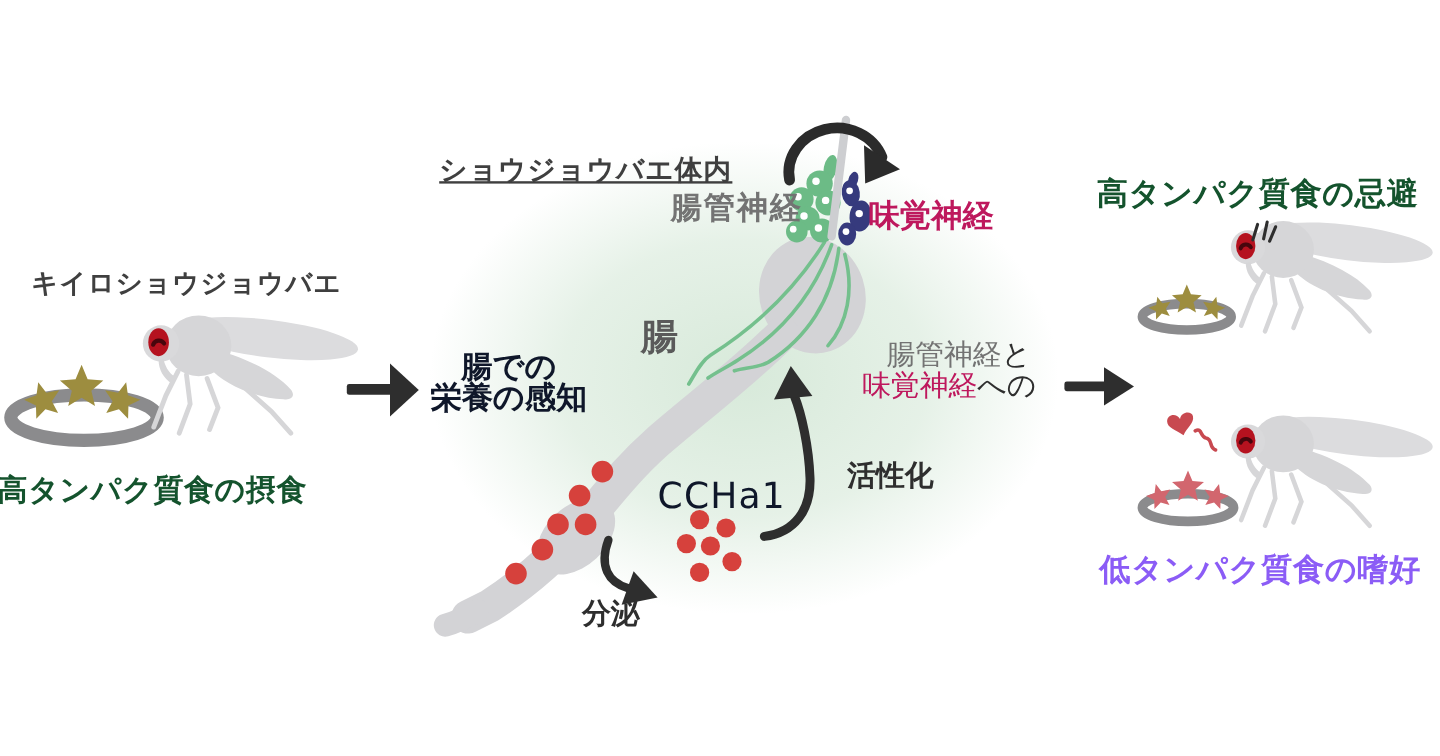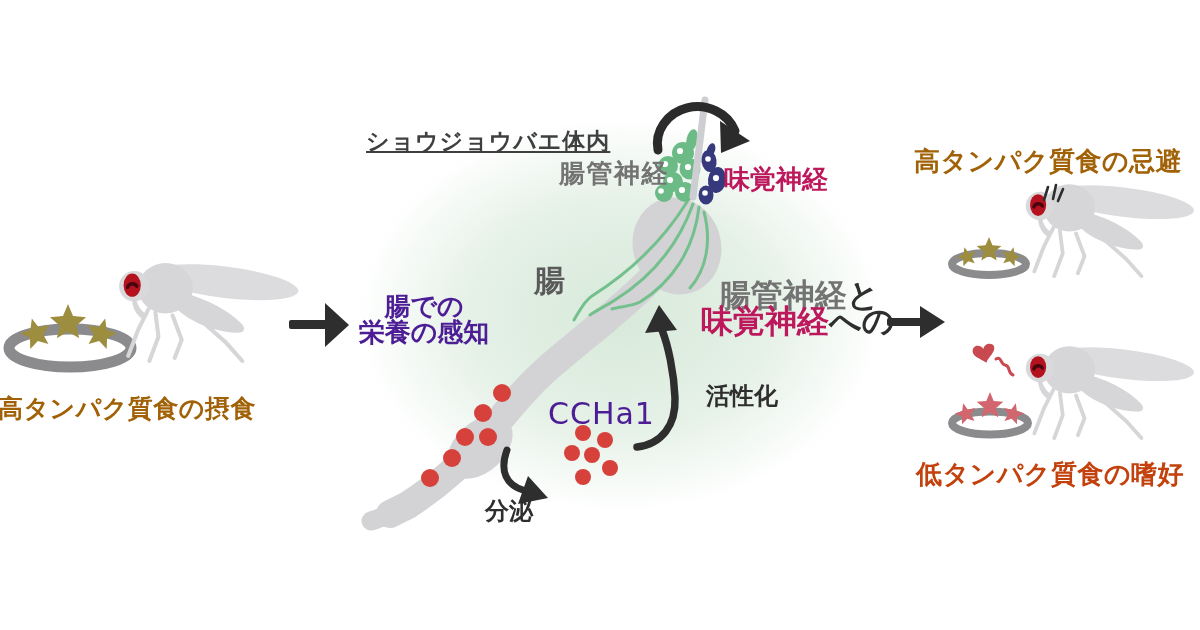--- a/index.html
+++ b/index.html
@@ -10,23 +10,23 @@
   .glow{
     position:absolute;left:270px;top:30px;width:700px;height:570px;
     background:radial-gradient(ellipse 52% 48% at 50% 50%,
       rgba(176,212,181,0.50) 0%, rgba(176,212,181,0.32) 42%, rgba(176,212,181,0.0) 72%);
     pointer-events:none;
   }
   svg.layer{position:absolute;left:0;top:0;}
   .txt{position:absolute;white-space:nowrap;}
   .dark{color:#3f3f3f;font-weight:600;letter-spacing:1px;font-size:23px;}
   .caption{font-weight:700;text-align:center;letter-spacing:0.5px;}
-  .gold{color:#a16207;}
-  .pink{color:#c2410c;}
-  .red{color:#4c1d95;}
+  .gold{color:#14532d;}
+  .pink{color:#8b5cf6;}
+  .red{color:#0f172a;}
   .green{color:#737373;margin-left:16px;}
   .navy{color:#be185d;}
   .blk{color:#2e2e2e;}
   .ctr{text-align:center;}
 </style>
 </head>
 <body>
 
 <div id="canvas">
 
@@ -181,20 +181,21 @@
         <use href="#star" transform="translate(1013,414) scale(11) rotate(15)"></use>
       </g>
       <use href="#fly" x="1022" y="340" width="180" height="110"></use>
       <g>
         <path d="M984,349 C 982,343 974,343 973,349 C 972,354 978,357 984,363 C 988,357 995,355 995,349 C 995,344 986,343 984,349 Z" fill="#c84950" transform="rotate(-12 984 352)"></path>
         <path d="M 996 359 C 1002 356 1000 364 1005 365 C 1011 366 1007 373 1013 375" fill="none" stroke="#c84950" stroke-width="3" stroke-linecap="round"></path>
       </g>
     </g>
   </svg>
 
+  <div class="txt dark" style="left:26px;top:221px;font-size:22px;">キイロショウジョウバエ</div>
 
   <div class="txt caption gold" style="left:-2px;top:392px;width:250px;font-size:25px;">高タンパク質食の摂食</div>
 
   <div class="txt dark" style="left:366px;top:126px;font-size:23px;text-decoration:underline;">ショウジョウバエ体内</div>
 
   <div class="txt green" style="left:543px;top:156px;font-size:26px;font-weight:700;letter-spacing:1.5px;">腸管神経</div>
 
   <div class="txt navy" style="left:724px;top:162px;font-size:26px;font-weight:700;">味覚神経</div>
 
   <div class="txt" style="left:534px;top:260px;font-size:31px;font-weight:700;color:#5a5a5a;">腸</div>
@@ -203,21 +204,21 @@
     <div>腸での</div>
     <div>栄養の感知</div>
   </div>
 
   <div class="txt red" style="left:548px;top:396px;font-size:30px;font-weight:400;letter-spacing:1px;">CCHa1</div>
 
   <div class="txt blk" style="left:706px;top:380px;font-size:24px;font-weight:700;">活性化</div>
 
   <div class="txt blk" style="left:485px;top:495px;font-size:24px;font-weight:700;">分泌</div>
 
-  <div class="txt ctr" style="left:701px;top:282px;width:180px;font-size:32px;line-height:26px;font-weight:700;">
+  <div class="txt ctr" style="left:701px;top:282px;width:180px;font-size:24px;line-height:26px;font-weight:400;">
     <div>
       <span class="green">腸管神経</span><span class="blk">と</span>
     </div>
     <div>
       <span class="navy">味覚神経</span><span class="blk">への</span>
     </div>
   </div>
 
   <div class="txt caption gold" style="left:903px;top:144px;width:290px;font-size:26px;">高タンパク質食の忌避</div>
 

